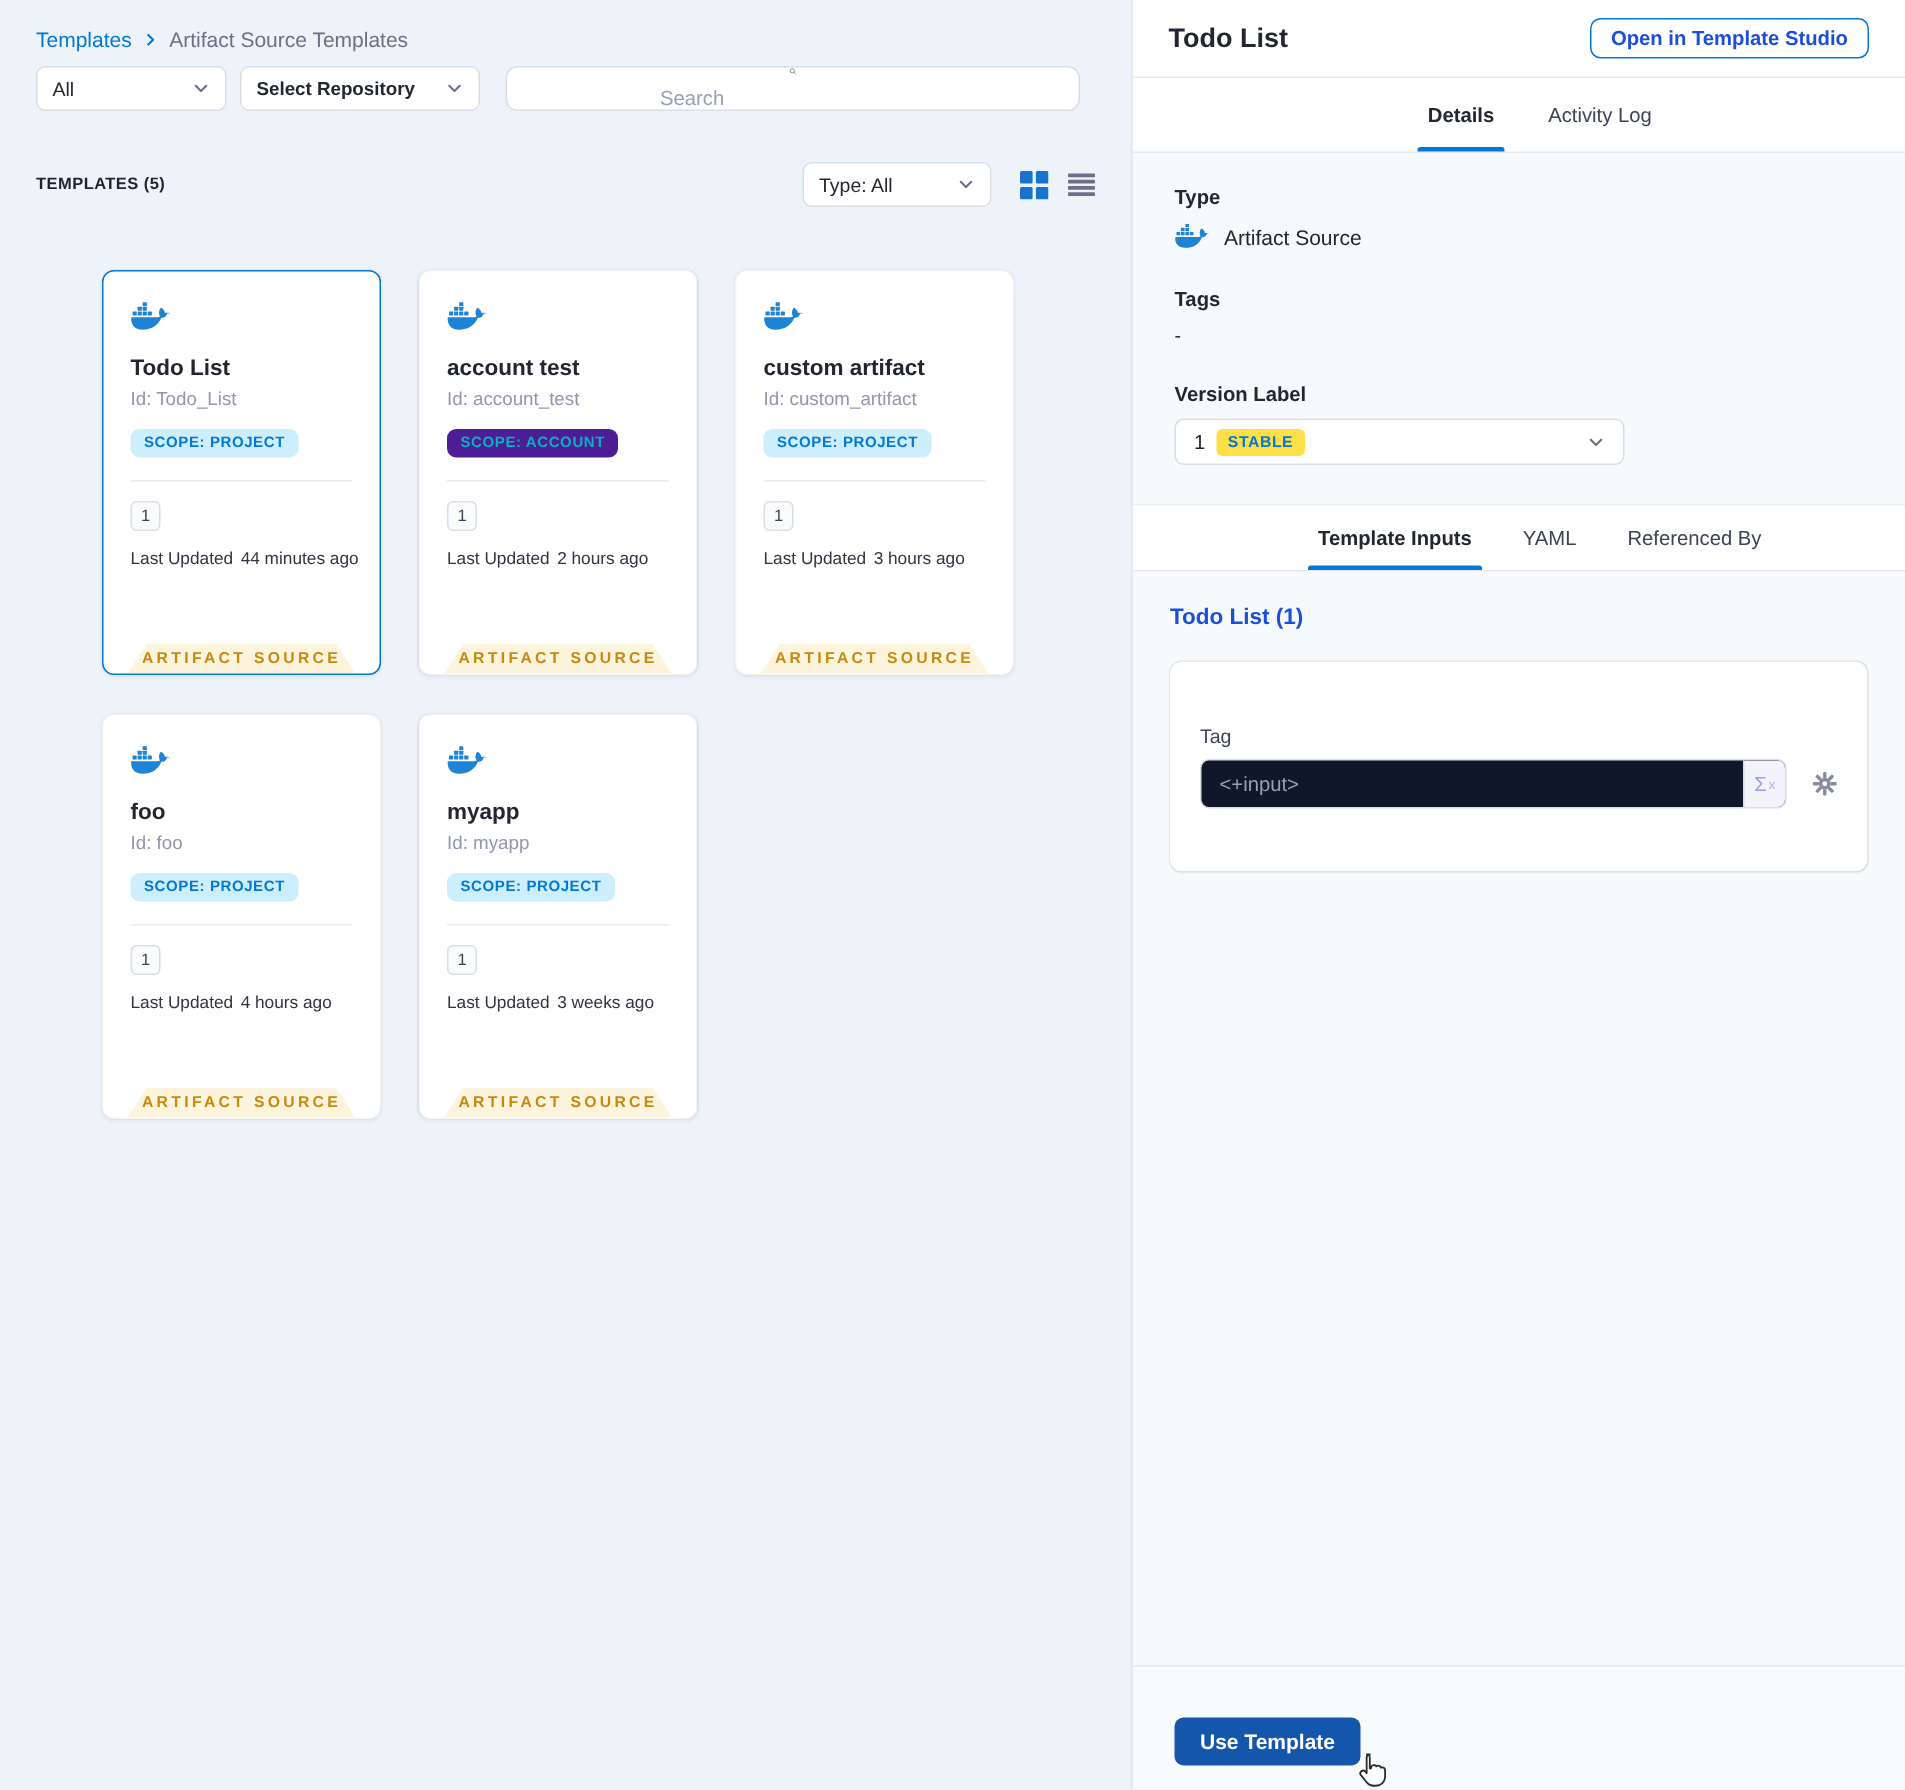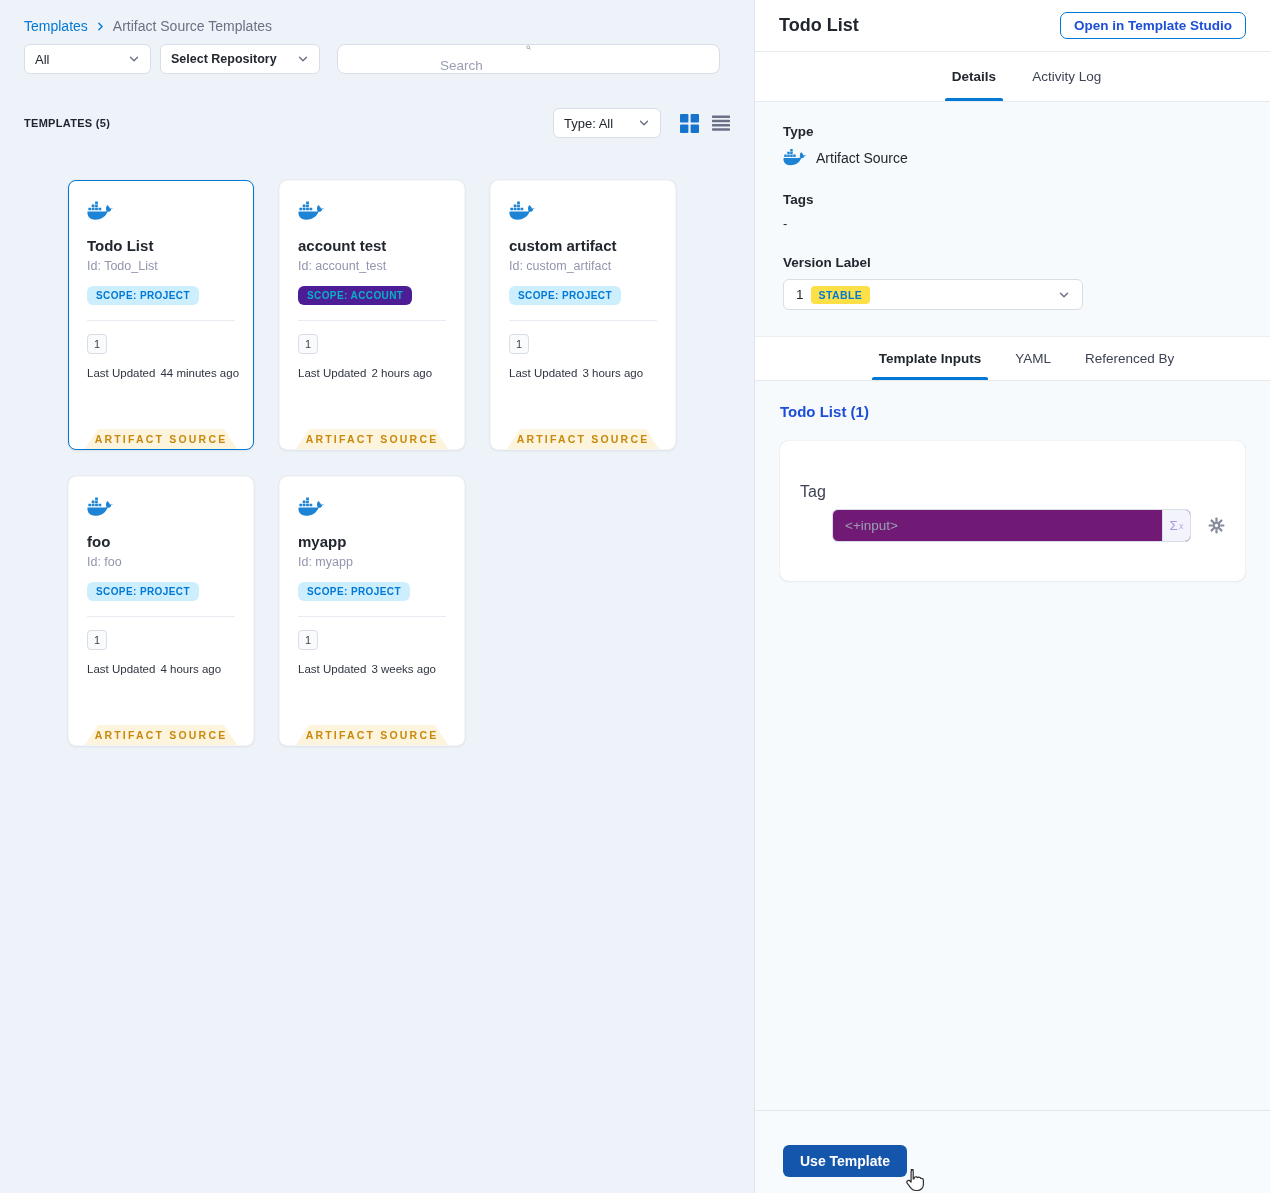--- a/index.html
+++ b/index.html
@@ -17,21 +17,21 @@
   .select { height:30px; background:#fff; border:1px solid #d9dde6; border-radius:6px; display:flex; align-items:center; justify-content:space-between; padding:0 10px; font-size:13px; color:#22272f; cursor:pointer; }
   .sel-scope { width:127px; }
   .sel-repo  { width:160px; margin-left:9px; font-weight:600; font-size:12.5px;}
   .search { margin-left:17px; width:383px; height:30px; background:#fff; border:1px solid #d9dde6; border-radius:8px; display:flex; align-items:center; gap:8px; padding:0 11px;flex-direction:column; }
   .search input { flex:1; border:none; outline:none; background:transparent; font-family:inherit; font-size:13.5px; color:#22272f; }
   .search input::placeholder { color:#9aa0b2; }
 
   .list-header { margin:34px 24px 0 24px; height:30px; display:flex; align-items:center; }
   .count { font-size:11px; font-weight:bold; letter-spacing:.3px; color:#1c2430; }
   .lh-right { margin-left:auto; display:flex; align-items:center; }
-  .sel-type { width:108px; margin-right:19px; }
+  .sel-type { width:126px; margin-right:19px; }
   .view-icon { cursor:pointer; display:flex; align-items:center; }
   .view-icon + .view-icon { margin-left:13px; }
 
   .cards { margin:42px 0 0 68px; display:grid; grid-template-columns:repeat(3,186px); column-gap:25px; row-gap:26px; }
   .card { position:relative; width:186px; height:270px; background:#fff; border-radius:8px; border:1px solid rgba(25,30,40,0.04); box-shadow:0 1px 3px rgba(40,41,61,.07), 0 0 1px rgba(40,41,61,.12); padding:20px 18px 0; cursor:pointer; overflow:hidden; }
   .card.selected { border:1px solid #0278d5; }
   .docker-lg { width:27px; height:20px; color:#1d83d4; display:block; }
   .c-title { margin-top:16px; font-size:15px; font-weight:600; color:#22272f; }
   .c-id { margin-top:5px; font-size:12.5px; color:#9296ad; }
   .badge { display:inline-block; margin-top:13px; padding:4px 9px; border-radius:6px; font-size:10px; font-weight:bold; letter-spacing:.4px; }
@@ -66,23 +66,23 @@
   .vselect { margin-top:9px; width:300px; height:31px; background:#fff; border:1px solid #d9dde6; border-radius:6px; display:flex; align-items:center; padding:0 12px; cursor:pointer; }
   .vnum { font-size:13.5px; color:#22272f; }
   .stable { margin-left:7px; background:#fde047; color:#0278d5; font-size:10.5px; font-weight:bold; letter-spacing:.4px; padding:3px 8px; border-radius:4px; }
   .vselect .chev { margin-left:auto; }
 
   .details-bottom-pad { height:26px; }
 
   .inputs-body { flex:1; padding:22px 25px; }
   .inputs-title { font-size:15px; font-weight:bold; color:#1d4ed8; }
   .input-card { margin-top:21px; background:#fff; border-radius:8px; box-shadow:0 0 1px rgba(40,41,61,.25), 0 1px 2px rgba(40,41,61,.05); height:140px; padding:42px 20px 0; }
-  .tag-label { font-size:16px; color:#3d4354; }
+  .tag-label { font-size:13px; color:#3d4354; }
   .input-row { margin-top:8px; display:flex; align-items:center; }
-  .text-input { width:400px; height:33px; background:#701a75; border:1px solid #d9dde6; border-radius:6px; display:flex; align-items:stretch; overflow:hidden;margin-left:32px; }
+  .text-input { width:400px; height:33px; background:#0f172a; border:1px solid #d9dde6; border-radius:6px; display:flex; align-items:stretch; overflow:hidden; }
   .text-input input { flex:1; border:none; outline:none; background:transparent; padding:0 12px; font-family:inherit; font-size:13.5px; color:#9aa0b2; }
   .fx { width:28px; background:#f3f3fb; border-left:1px solid #d9dde6; display:flex; align-items:center; justify-content:center; color:#a898e2; font-size:13.5px; cursor:pointer; }
   .fx sup { font-size:9px; margin-left:1px; color:#baabе9; color:#baabe9; }
   .gear-btn { margin-left:17px; display:flex; align-items:center; cursor:pointer; }
 
   .footer { flex:0 0 83px; height:83px; background:#f8fbfd; border-top:1px solid #e2e6ee; padding:34px 0 0 28px; }
   .use-btn { background:#1456ac; color:#fff; border:none; border-radius:6px; padding:8px 17px; font-family:inherit; font-size:14px; font-weight:bold; cursor:pointer; }
 
   .cursor { position:absolute; left:906px; top:1168px; pointer-events:none; }
   .hidden-defs { position:absolute; width:0; height:0; overflow:hidden; }

